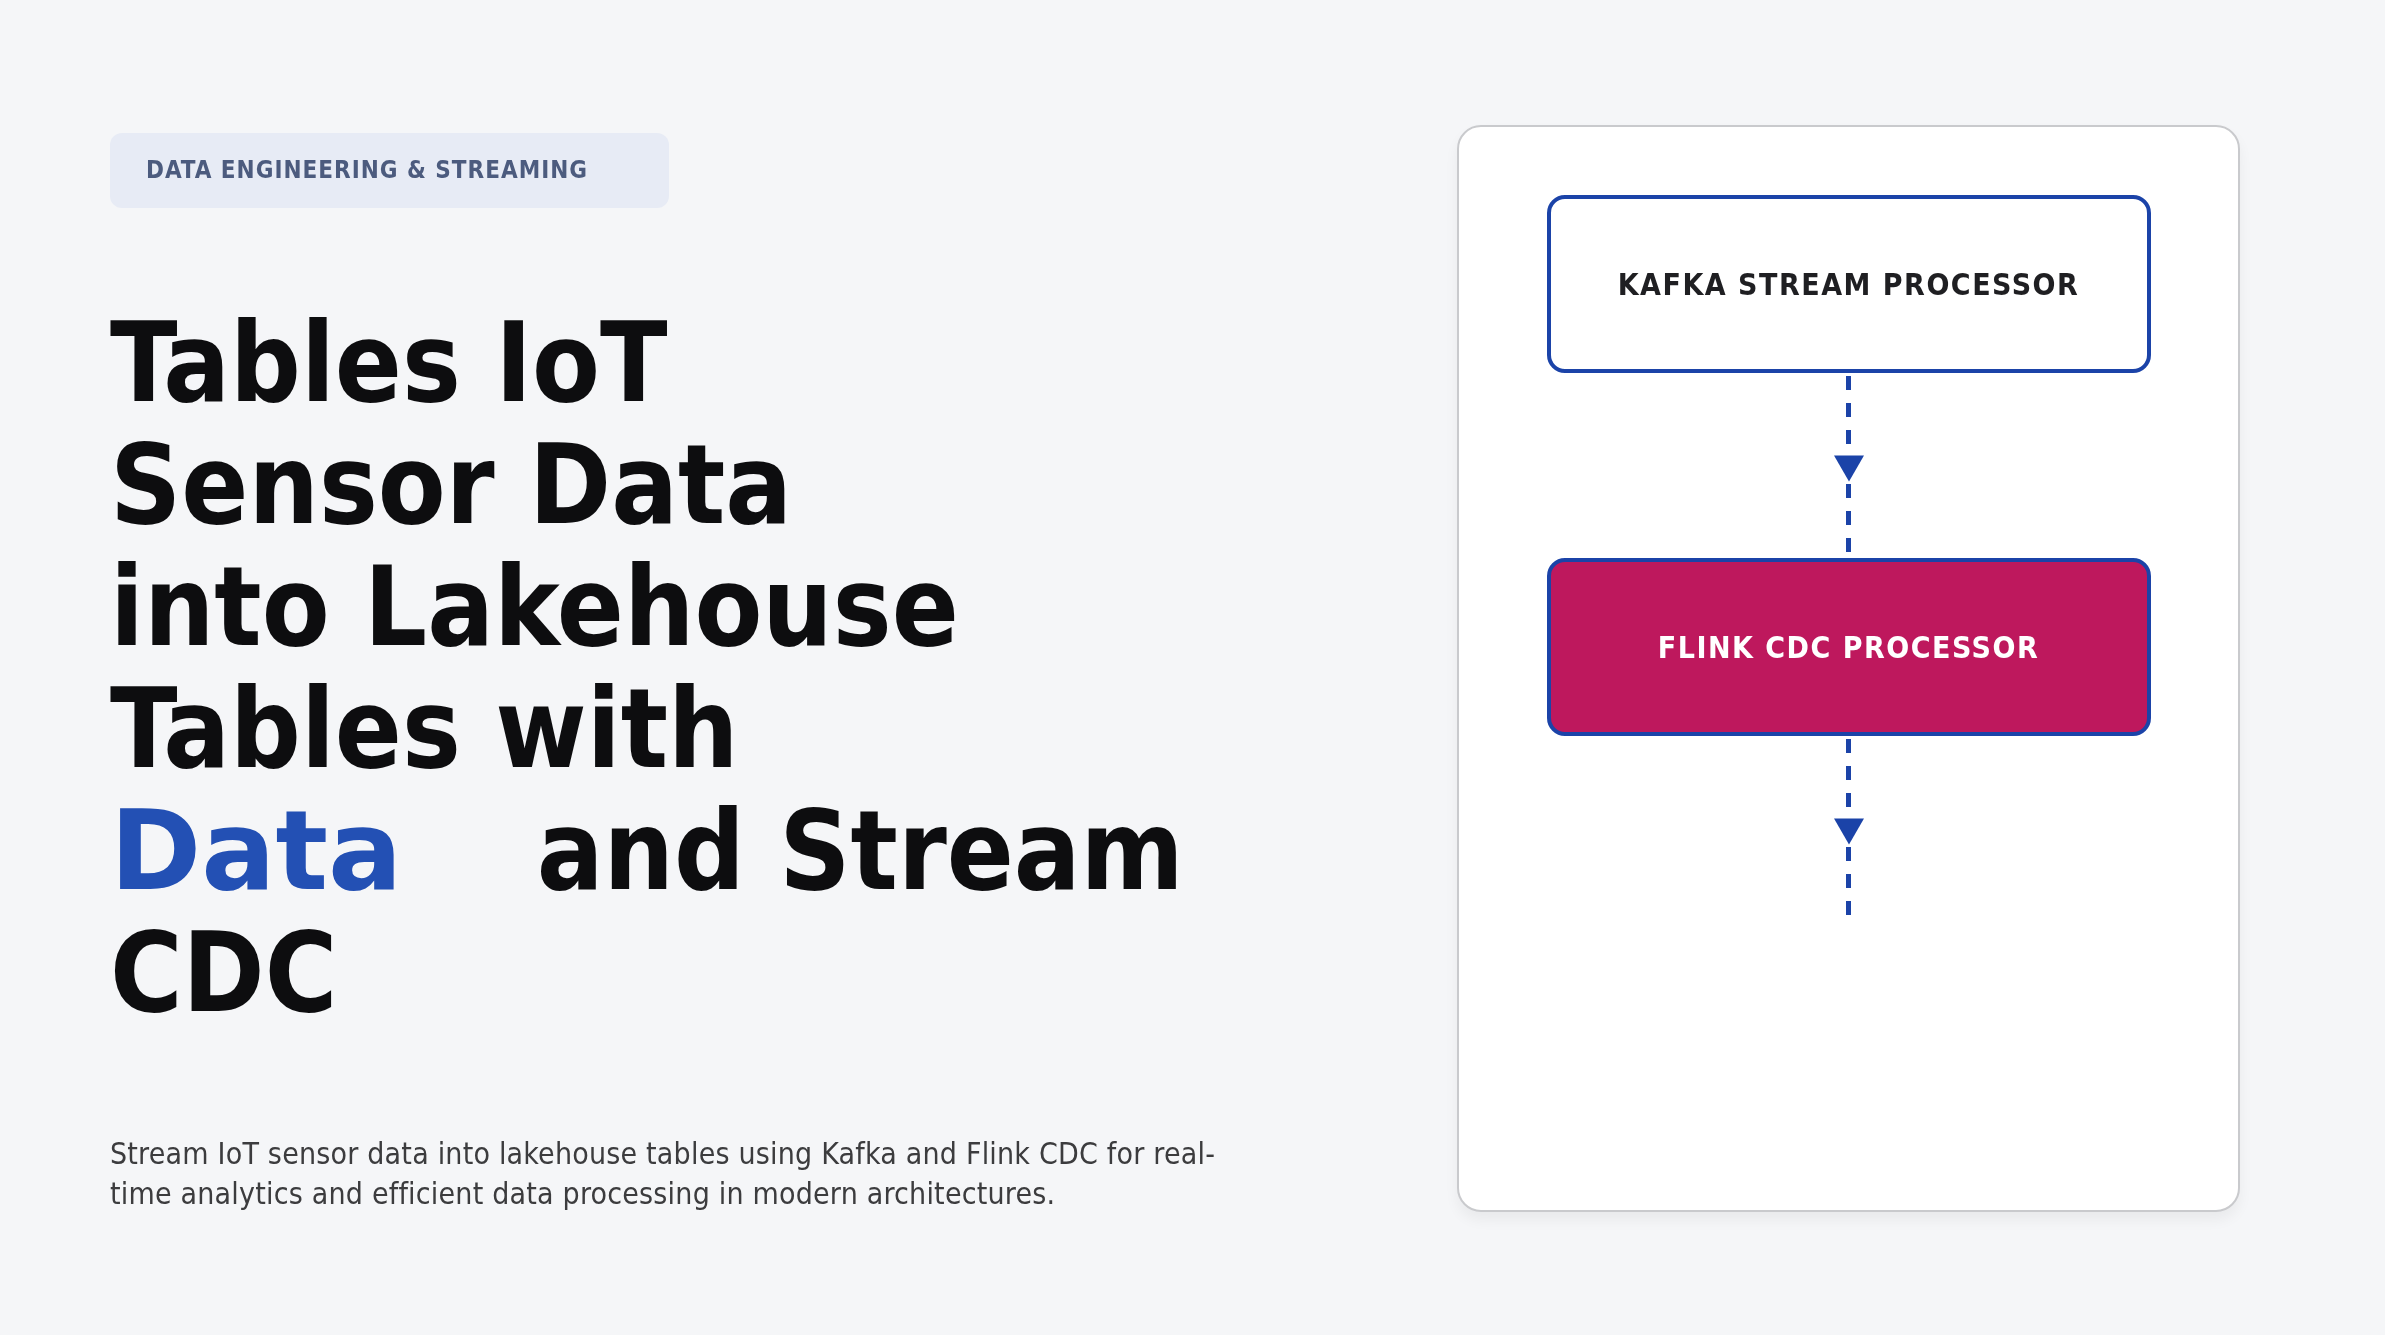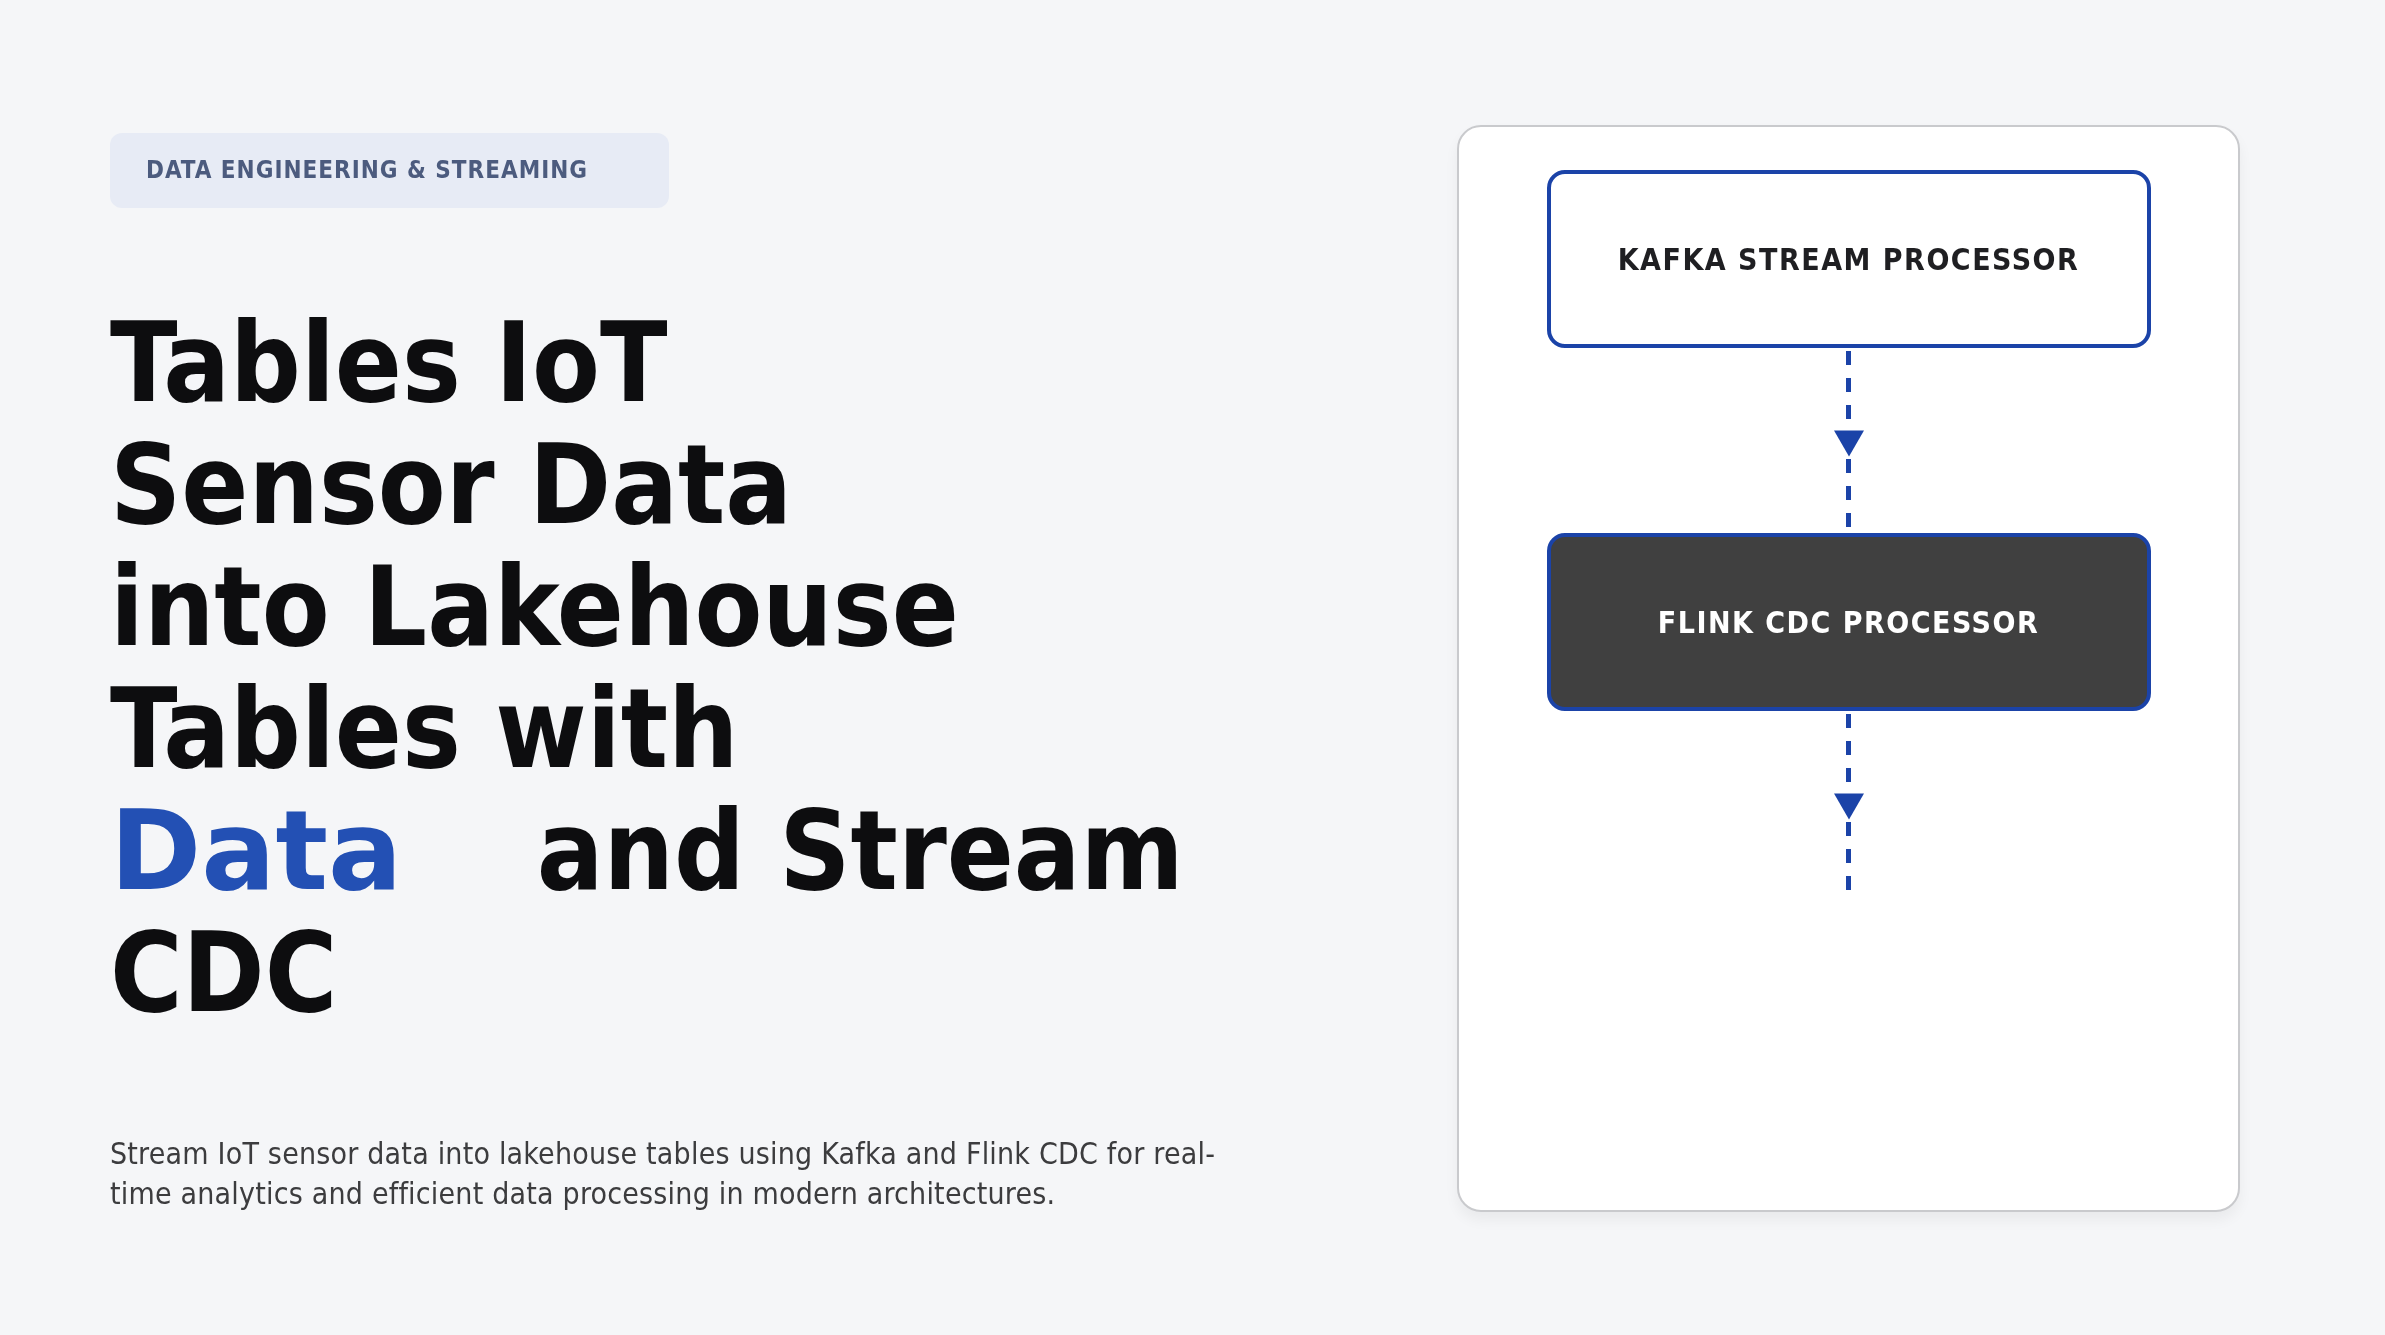--- a/index.html
+++ b/index.html
@@ -60,35 +60,35 @@
     left: 1457px;
     top: 125px;
     width: 783px;
     height: 1087px;
     background: #ffffff;
     border: 2px solid #c9cacd;
     border-radius: 24px;
     box-shadow: 0 8px 14px rgba(0,0,0,0.05);
   }
   .flow {
-    padding-top: 43px;
+    padding-top: 68px;
   }
   .node {
     width: 604px;
     height: 178px;
     margin: 0 auto;
     background: #ffffff;
     border: 4px solid #1b43a8;
     border-radius: 18px;
     display: flex;
     align-items: center;
     justify-content: center;
   }
   .node--filled {
-    background: #404040;
+    background: #be185d;
   }
   .node-label {
     font-size: 30px;
     font-weight: bold;
     letter-spacing: 1.5px;
     color: #1f1f22;
     white-space: nowrap;
   }
   .node--filled .node-label { color: #ffffff; }
 

